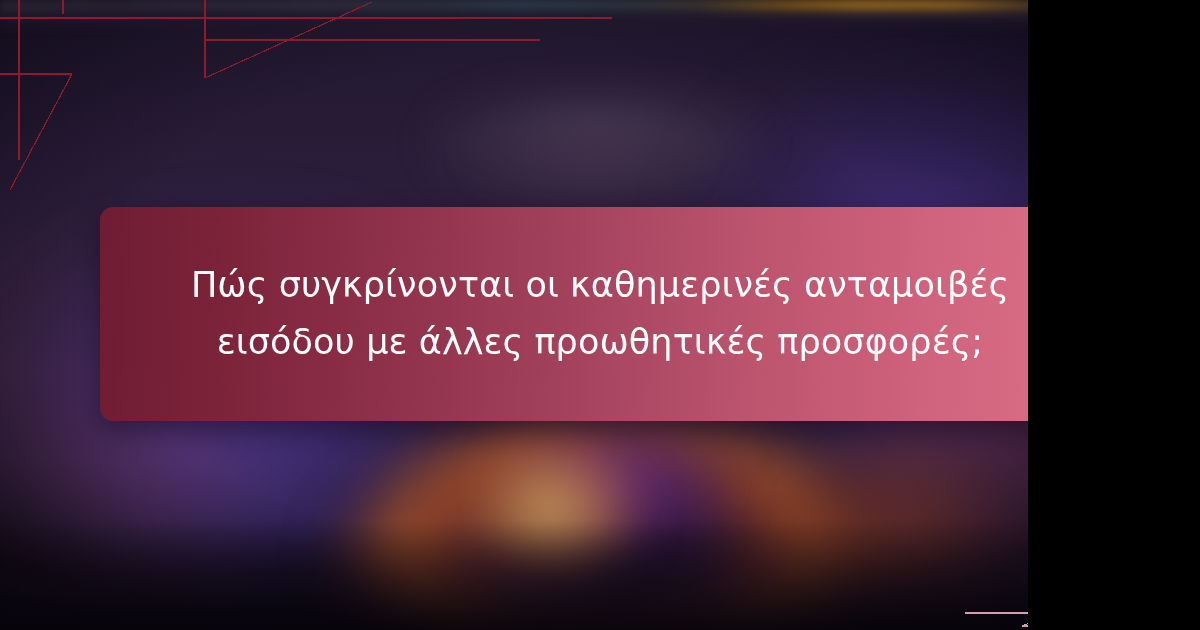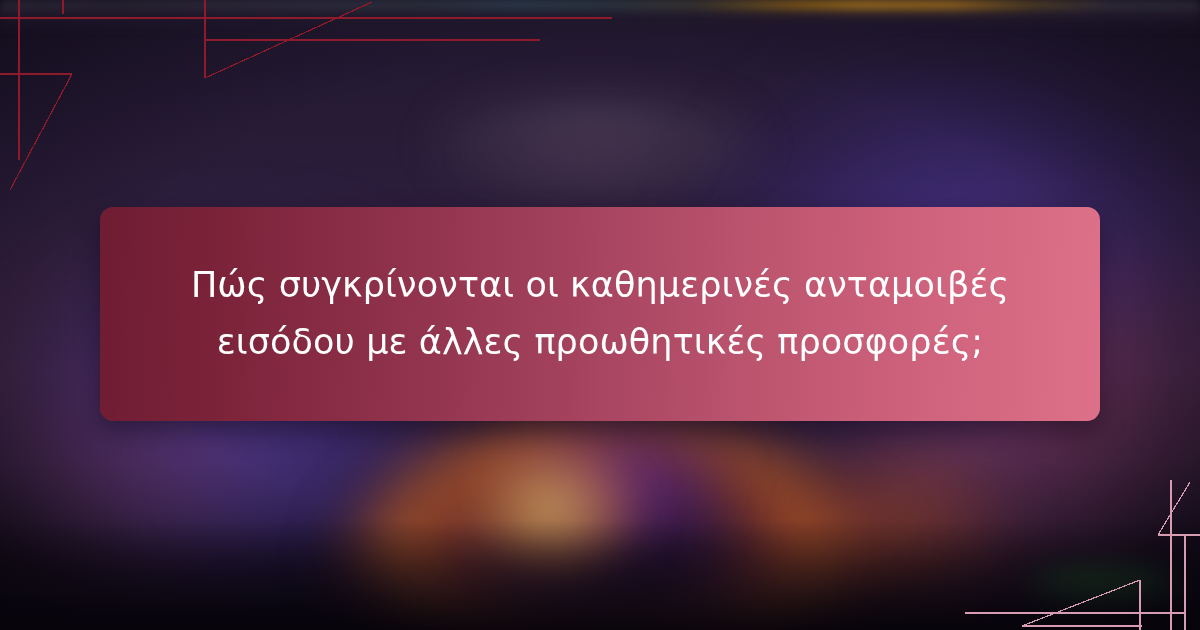--- a/index.html
+++ b/index.html
@@ -3,21 +3,21 @@
 <meta charset="utf-8">
 <title>Banner</title>
 <style>
   html, body {
     margin: 0;
     padding: 0;
     background: #000;
   }
   #stage {
     position: relative;
-    width: 1200px;
+    width: 1028px;
     height: 630px;
     overflow: hidden;
     font-family: "DejaVu Sans", "Liberation Sans", sans-serif;
     background: #a3a3a3;
   }
 
   
   .bg-layer {
     position: absolute;
     inset: -60px;

